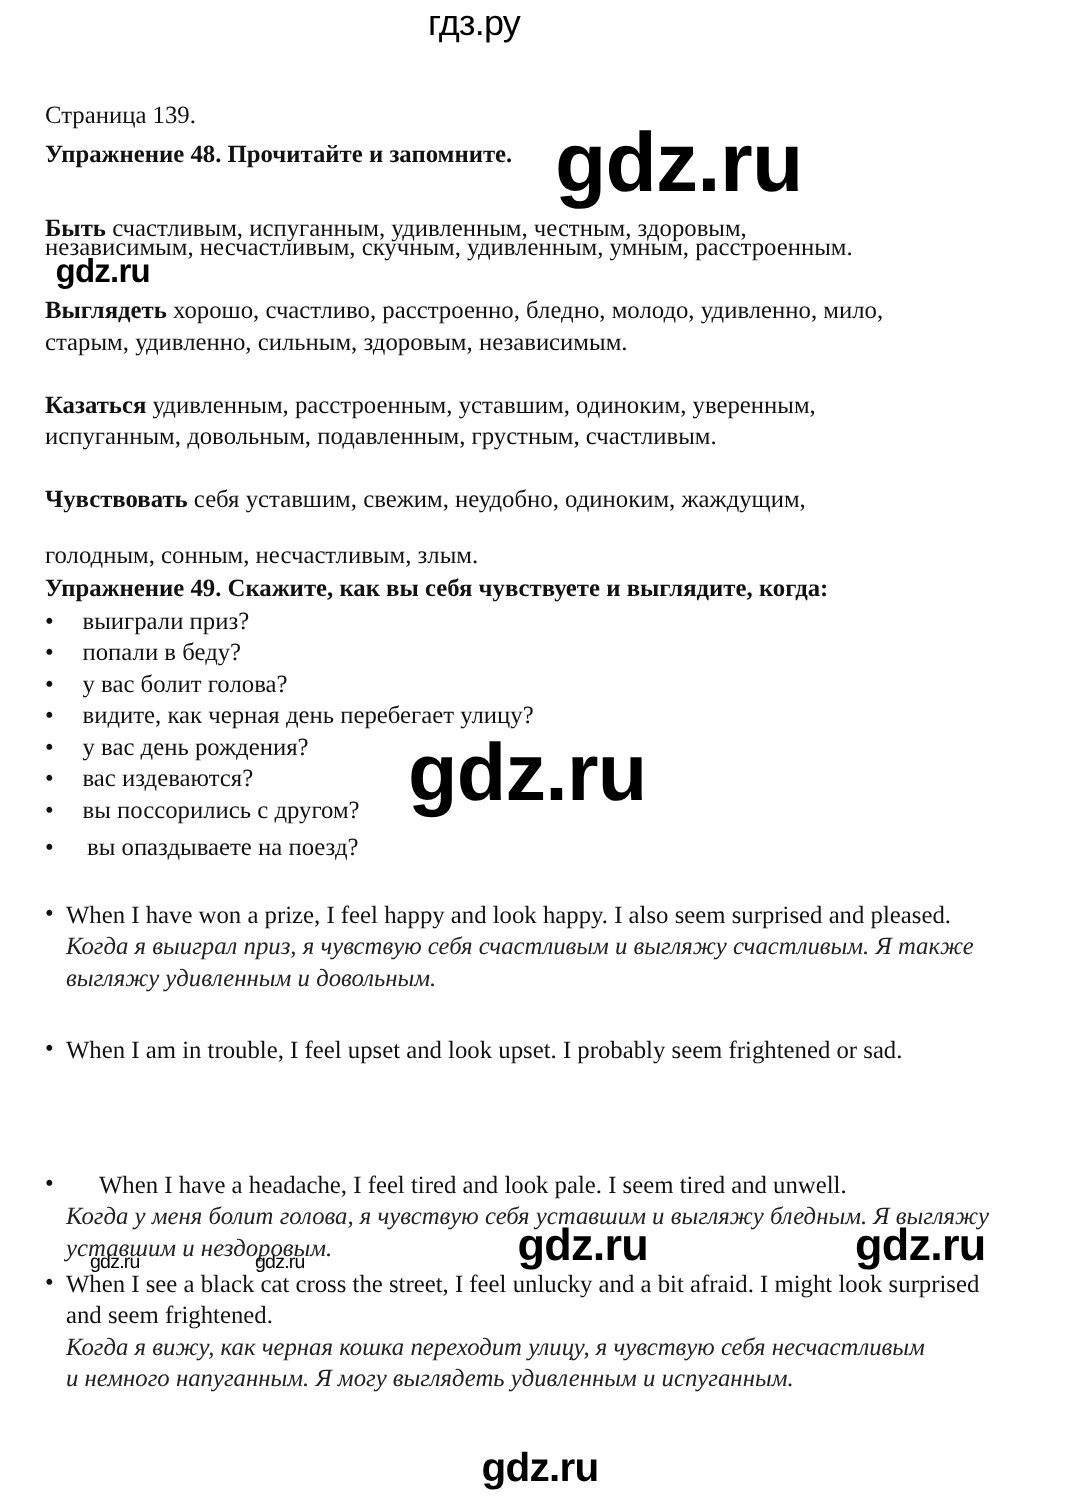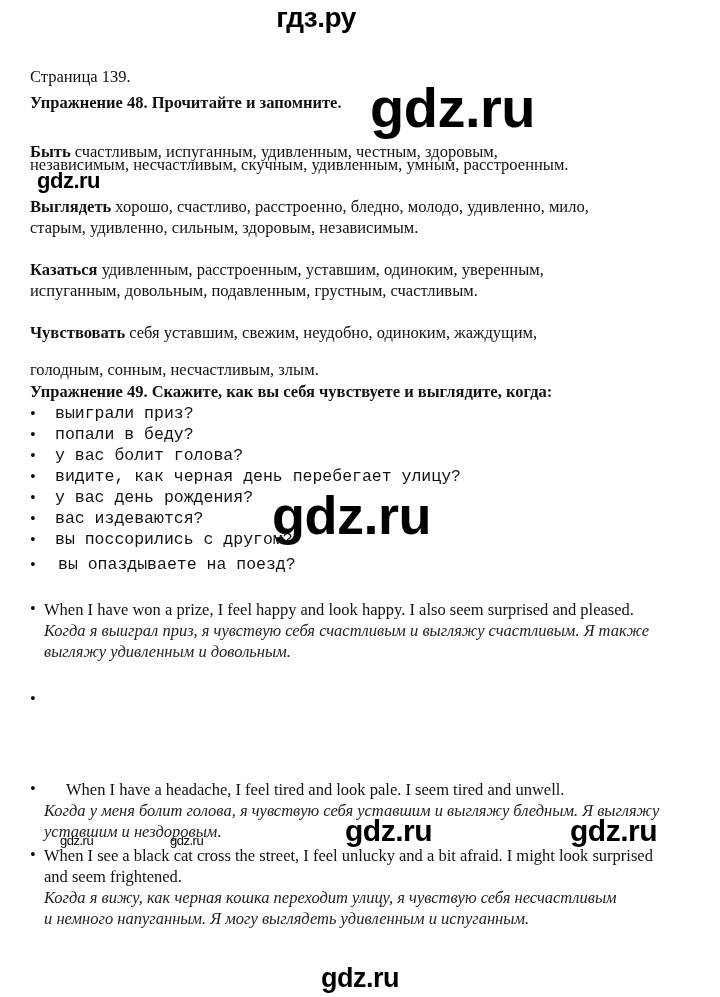--- a/index.html
+++ b/index.html
@@ -4,34 +4,34 @@
   <style>
     html, body { margin: 0; padding: 0; background: #ffffff; }
     body {
       width: 720px; height: 997px; position: relative; overflow: hidden;
       font-family: "Liberation Serif", serif; color: #111; font-size: 16.5px;
     }
     .wm {
       position: absolute; font-family: "Liberation Sans", sans-serif; font-weight: bold;
       color: #000; letter-spacing: -0.5px; line-height: 1;
     }
-    .wm-top { top: 4px; left: 0; width: 632px; text-align: center; font-size: 28px; font-weight: bold; }
+    .wm-top { top: 4px; left: 0; width: 632px; text-align: center; font-size: 24px; font-weight: normal; }
     .wm-big1 { top: 80px; left: 370px; font-size: 56px; }
     .wm-small1 { top: 170px; left: 37px; font-size: 22px; }
     .wm-big2 { top: 488px; left: 272px; font-size: 54px; }
     .wm-mid1 { top: 816px; left: 345px; font-size: 30px; }
     .wm-mid2 { top: 816px; left: 570px; font-size: 30px; }
     .wm-tiny1 { top: 834px; left: 60px; font-size: 13px; font-weight: normal; }
     .wm-tiny2 { top: 834px; left: 170px; font-size: 13px; font-weight: normal; }
     .wm-bottom { top: 965px; left: 0; width: 720px; text-align: center; font-size: 27px; }
 
     .t { position: absolute; left: 30px; white-space: nowrap; line-height: 1.2; }
     .b { font-weight: bold; }
     .bul { position: absolute; left: 30px; }
-    .bul-text { position: absolute; left: 55px; white-space: nowrap; font-family: Liberation Mono, monospace; }
+    .bul-text { position: absolute; left: 55px; white-space: nowrap; }
     .ans { position: absolute; left: 44px; width: 660px; }
     .ans .dot { position: absolute; left: -14px; top: 0; }
     .en { line-height: 21px; }
     .ru { font-style: italic; line-height: 21px; color: #222; }
   </style>
 </head>
 <body>
 
 <div class="wm wm-top">гдз.ру</div>
 <div class="wm wm-big1">gdz.ru</div>
@@ -97,20 +97,21 @@
 </div>
 
 <div class="ans" style="top:599px;">
   <span class="dot">•</span>
   <div class="en" style="width:640px;">When I have won a prize, I feel happy and look happy. I also seem surprised and pleased.</div>
   <div class="ru" style="width:625px;">Когда я выиграл приз, я чувствую себя счастливым и выгляжу счастливым. Я также выгляжу удивленным и довольным.</div>
 </div>
 
 <div class="ans" style="top:689px;">
   <span class="dot">•</span>
+  <div class="en" style="width:595px;">When I am in trouble, I feel upset and look upset. I probably seem frightened or sad.</div>
 </div>
 
 <div class="ans" style="top:779px;">
   <span class="dot">•</span>
   <div class="en" style="width:640px;margin-left:22px;">When I have a headache, I feel tired and look pale. I seem tired and unwell.</div>
   <div class="ru" style="width:625px;">Когда у меня болит голова, я чувствую себя уставшим и выгляжу бледным. Я выгляжу уставшим и нездоровым.</div>
 </div>
 
 <div class="ans" style="top:845px;">
   <span class="dot">•</span>

